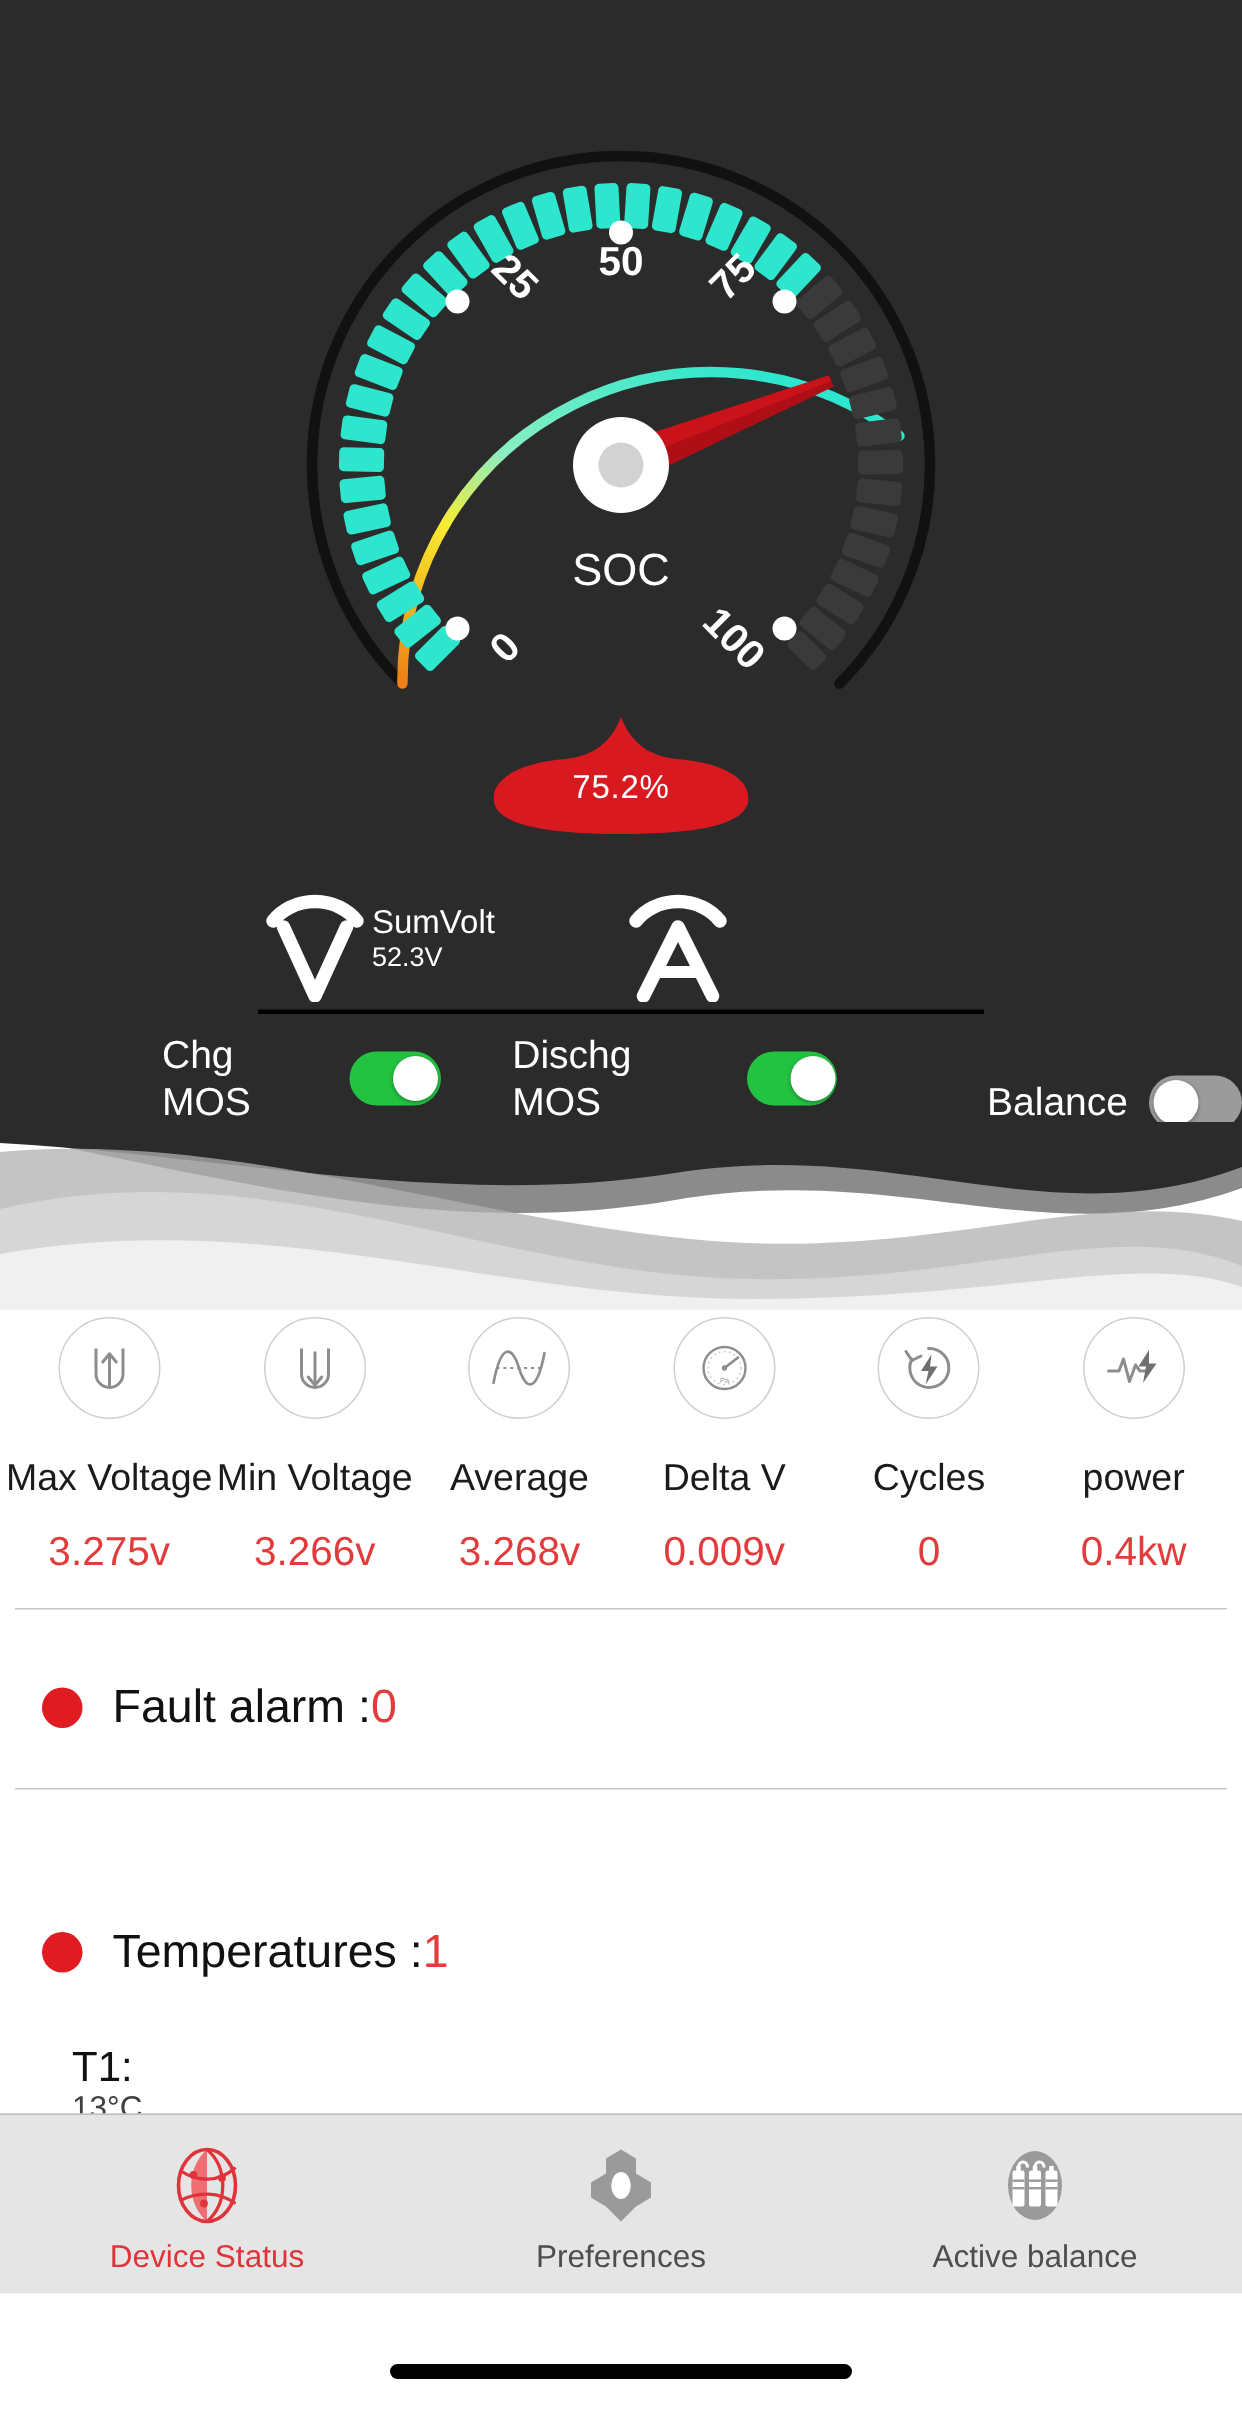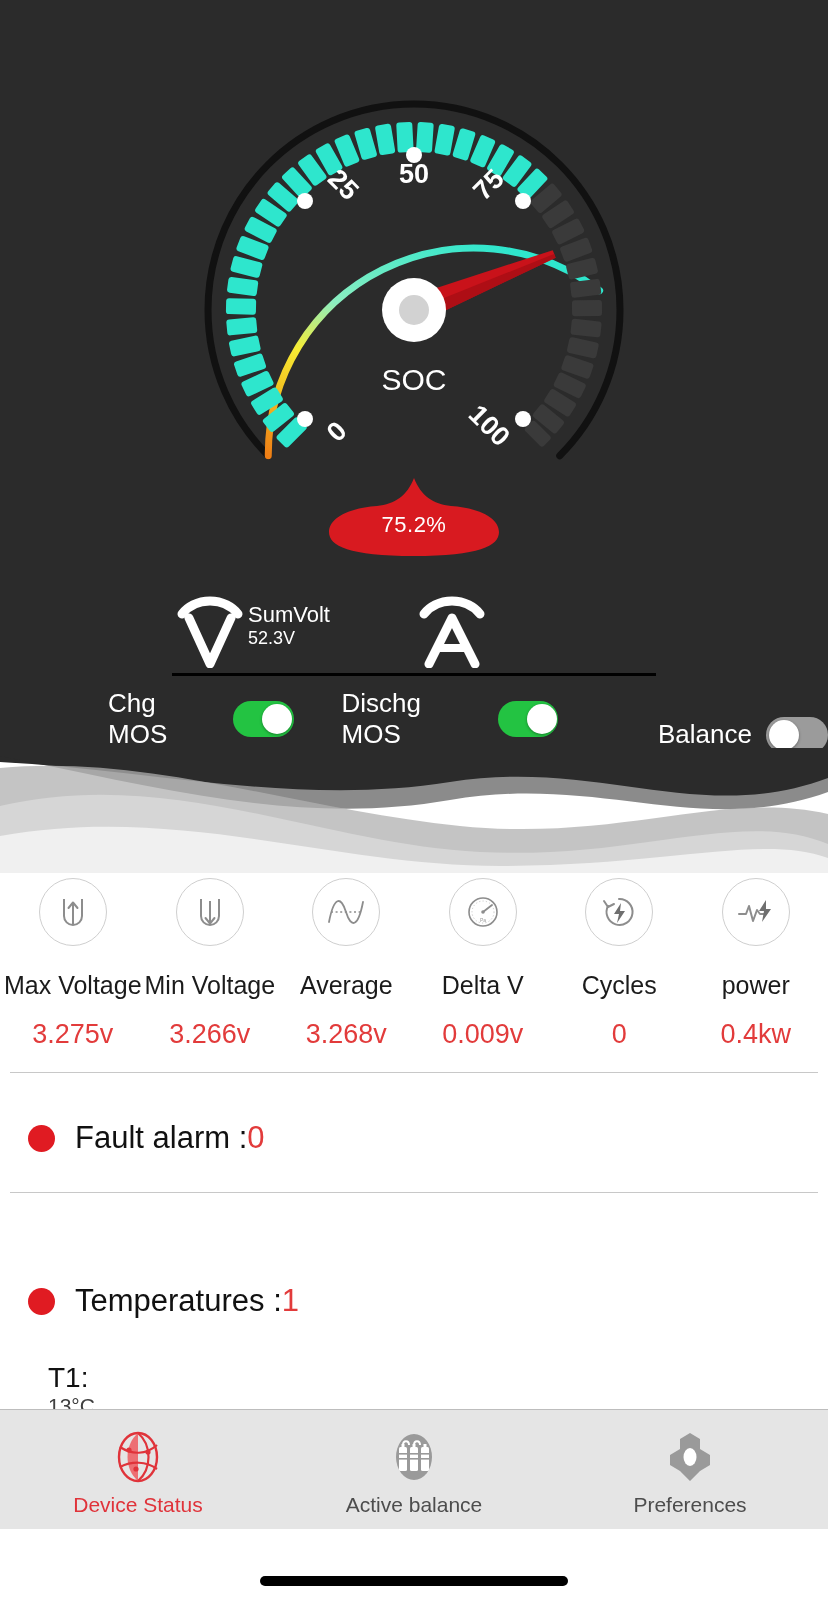--- a/index.html
+++ b/index.html
@@ -569,20 +569,30 @@
           <path d="M26 4 C 12 16, 12 40, 26 52" fill="#ef5a5f" opacity="0.85"></path>
           <path d="M26 4 C 40 16, 40 40, 26 52" fill="none" stroke="#e0333a" stroke-width="2.2"></path>
           <path d="M8 18 C 20 26, 34 26, 45 16" fill="none" stroke="#e0333a" stroke-width="2.2"></path>
           <path d="M8 38 C 20 32, 34 32, 45 40" fill="none" stroke="#e0333a" stroke-width="2.2"></path>
           <circle cx="17" cy="21" r="2.6" fill="#e0333a"></circle>
           <circle cx="36" cy="23" r="2.6" fill="#e0333a"></circle>
           <circle cx="24" cy="40" r="2.6" fill="#e0333a"></circle>
         </svg>
       </div>
       <div class="tab-label">Device Status</div>
+    </div>
+
+    <div class="tab">
+      <div class="tab-ico">
+        <svg width="52" height="56" viewBox="0 0 52 56" aria-hidden="true">
+          <path d="M26 4 L36 10 L36 20 L46 26 L46 36 L36 42 L26 52 L16 42 L6 36 L6 26 L16 20 L16 10 Z" fill="#9a9a9a"></path>
+          <ellipse cx="26" cy="28" rx="6.5" ry="9" fill="#ffffff"></ellipse>
+        </svg>
+      </div>
+      <div class="tab-label">Preferences</div>
     </div>
 
     <div class="tab">
       <div class="tab-ico">
         <svg width="52" height="56" viewBox="0 0 52 56" aria-hidden="true">
           <ellipse cx="26" cy="28" rx="18" ry="23" fill="#9a9a9a"></ellipse>
           <rect x="11" y="18" width="8" height="24" rx="1.5" fill="#ffffff"></rect>
           <rect x="22" y="18" width="8" height="24" rx="1.5" fill="#ffffff"></rect>
           <rect x="33" y="18" width="8" height="24" rx="1.5" fill="#ffffff"></rect>
           <rect x="13.5" y="15" width="3" height="4" fill="#ffffff"></rect>
@@ -594,27 +604,17 @@
           <rect x="22" y="24" width="8" height="1.6" fill="#9a9a9a"></rect>
           <rect x="33" y="24" width="8" height="1.6" fill="#9a9a9a"></rect>
           <rect x="11" y="29" width="8" height="1.6" fill="#9a9a9a"></rect>
           <rect x="22" y="29" width="8" height="1.6" fill="#9a9a9a"></rect>
           <rect x="33" y="29" width="8" height="1.6" fill="#9a9a9a"></rect>
         </svg>
       </div>
       <div class="tab-label">Active balance</div>
     </div>
 
-    <div class="tab">
-      <div class="tab-ico">
-        <svg width="52" height="56" viewBox="0 0 52 56" aria-hidden="true">
-          <path d="M26 4 L36 10 L36 20 L46 26 L46 36 L36 42 L26 52 L16 42 L6 36 L6 26 L16 20 L16 10 Z" fill="#9a9a9a"></path>
-          <ellipse cx="26" cy="28" rx="6.5" ry="9" fill="#ffffff"></ellipse>
-        </svg>
-      </div>
-      <div class="tab-label">Preferences</div>
-    </div>
-
   </div>
 
   <div class="home-indicator"></div>
 
 </div>
 
 </body></html>

